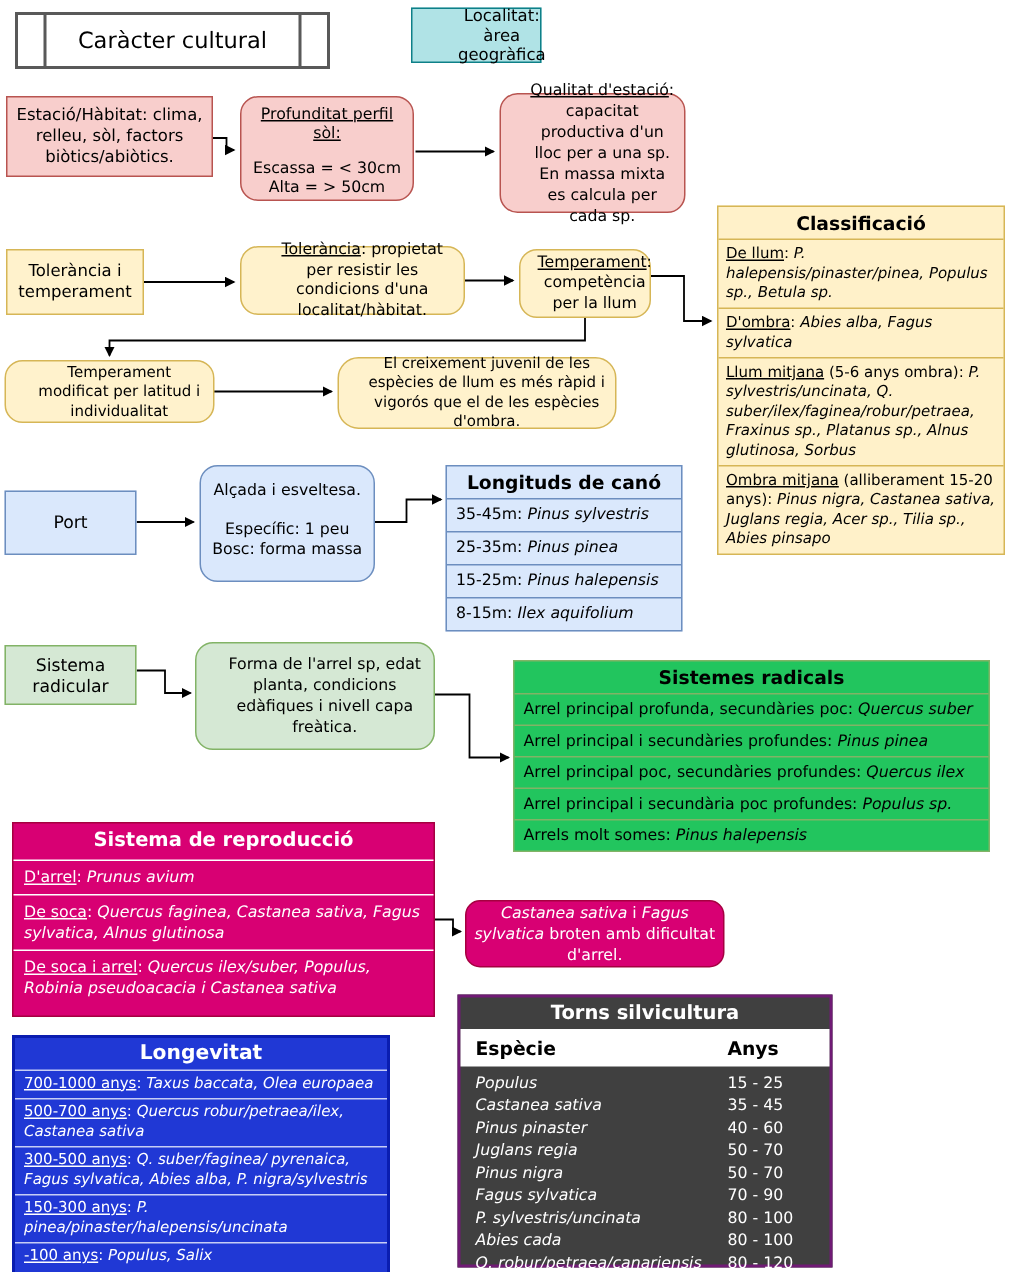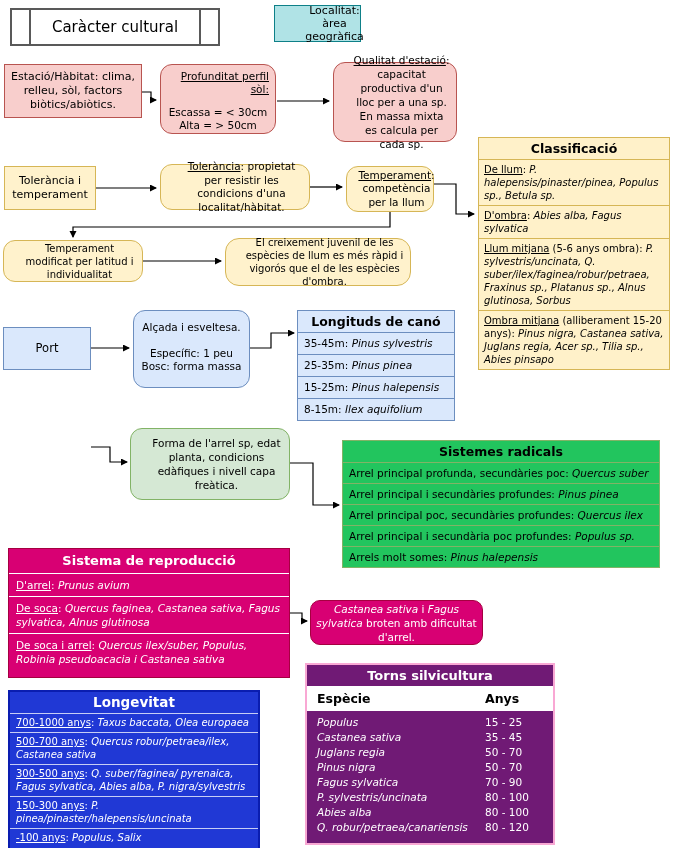--- a/index.html
+++ b/index.html
@@ -39,21 +39,21 @@
   .panel-magenta{position:absolute;box-sizing:border-box;background:#d80073;border:1px solid #a50040;color:#fff;font-size:10.5px;line-height:14px;}
   .panel-magenta .ttl{font-weight:bold;font-size:13px;text-align:center;padding:5px 2px;}
   .panel-magenta .row{border-top:1px solid #ffffff;padding:4px 7px;text-align:left;}
 
   
   .panel-navy{position:absolute;box-sizing:border-box;background:#2038d5;border:2px solid #0a1db0;color:#fff;font-size:10px;line-height:12.5px;}
   .panel-navy .ttl{font-weight:bold;font-size:13.5px;text-align:center;padding:4px 2px;}
   .panel-navy .row{border-top:1px solid rgba(255,255,255,0.75);padding:3px 6px;text-align:left;}
 
   
-  .panel-red{position:absolute;box-sizing:border-box;background:#701a75;border:2px solid #f9a8d4;color:#fff;font-size:10.5px;line-height:15px;}
+  .panel-red{position:absolute;box-sizing:border-box;background:#404040;border:2px solid #701a75;color:#fff;font-size:10.5px;line-height:15px;}
   .panel-red .ttl{font-weight:bold;font-size:13px;text-align:center;padding:3px 2px;}
   .panel-red .hdr{background:#ffffff;color:#000;font-weight:bold;font-size:12.5px;display:flex;justify-content:space-between;padding:5px 12px 5px 10px;}
   .panel-red .body{padding:4px 0 4px 0;}
   .panel-red .trow{display:flex;justify-content:space-between;padding:0 12px 0 10px;}
   .panel-red .trow .sp{font-style:italic;}
   .panel-red .trow .yr{width:56px;text-align:left;}
   .panel-red .hdr .yr{width:56px;text-align:left;}
 
   
   .process{position:absolute;background:#fff;border:2px solid #595959;}
@@ -100,21 +100,21 @@
 
   <div class="box teal fg" style="left:274px;top:5px;width:87px;height:37px;font-size:11px;padding-left:39px;">
     <span>Localitat: àrea geogràfica</span>
   </div>
 
   <div class="box pink fg" style="left:4px;top:64px;width:138px;height:54px;font-size:11px;line-height:14px;">
     <span>Estació/Hàbitat: clima, relleu, sòl, factors biòtics/abiòtics.</span>
   </div>
 
   <div class="box pink rounded block fg" style="left:160px;top:64px;width:116px;height:70px;padding:5px 6px;">
-    <span class="u" style="display:block;text-align:right;">Profunditat perfil sòl:</span>
+    <span class="u" style="display:block;text-align:center;">Profunditat perfil sòl:</span>
     <span style="display:block;margin-top:10px;">Escassa = &lt; 30cm</span>
     <span style="display:block;">Alta = &gt; 50cm</span>
   </div>
 
   <div class="box pink rounded fg" style="left:333px;top:62px;width:124px;height:80px;line-height:14px;">
     <span><span class="u">Qualitat d'estació</span><span>: capacitat productiva d'un lloc per a una sp. En massa mixta es calcula per cada sp.</span></span>
   </div>
 
   <div class="tbl tbl-yellow fg" style="left:478px;top:137px;width:192px;min-height:196px;">
     <div class="ttl">Classificació</div>
@@ -155,20 +155,23 @@
   </div>
 
   <div class="tbl tbl-blue fg" style="left:297px;top:310px;width:158px;">
     <div class="ttl">Longituds de canó</div>
     <div class="row"><span>35-45m: </span><span class="it">Pinus sylvestris</span></div>
     <div class="row"><span>25-35m: </span><span class="it">Pinus pinea</span></div>
     <div class="row"><span>15-25m: </span><span class="it">Pinus halepensis</span></div>
     <div class="row"><span>8-15m: </span><span class="it">Ilex aquifolium</span></div>
   </div>
 
+  <div class="box green fg" style="left:3px;top:430px;width:88px;height:40px;font-size:11.5px;line-height:14px;">
+    <span>Sistema radicular</span>
+  </div>
 
   <div class="box green rounded fg" style="left:130px;top:428px;width:160px;height:72px;line-height:14px;">
     <span>Forma de l'arrel sp, edat planta, condicions edàfiques i nivell capa freàtica.</span>
   </div>
 
   <div class="tbl tbl-green fg" style="left:342px;top:440px;width:318px;">
     <div class="ttl">Sistemes radicals</div>
     <div class="row"><span>Arrel principal profunda, secundàries poc: </span><span class="it">Quercus suber</span></div>
     <div class="row"><span>Arrel principal i secundàries profundes: </span><span class="it">Pinus pinea</span></div>
     <div class="row"><span>Arrel principal poc, secundàries profundes: </span><span class="it">Quercus ilex</span></div>
@@ -205,37 +208,41 @@
     <div class="body">
       <div class="trow">
           <span class="sp">Populus</span>
           <span class="yr">15 - 25</span>
         </div>
       <div class="trow">
           <span class="sp">Castanea sativa</span>
           <span class="yr">35 - 45</span>
         </div>
       <div class="trow">
+          <span class="sp">Pinus pinaster</span>
+          <span class="yr">40 - 60</span>
+        </div>
+      <div class="trow">
           <span class="sp">Juglans regia</span>
           <span class="yr">50 - 70</span>
         </div>
       <div class="trow">
           <span class="sp">Pinus nigra</span>
           <span class="yr">50 - 70</span>
         </div>
       <div class="trow">
           <span class="sp">Fagus sylvatica</span>
           <span class="yr">70 - 90</span>
         </div>
       <div class="trow">
           <span class="sp">P. sylvestris/uncinata</span>
           <span class="yr">80 - 100</span>
         </div>
       <div class="trow">
-          <span class="sp">Abies alba</span>
+          <span class="sp">Abies cada</span>
           <span class="yr">80 - 100</span>
         </div>
       <div class="trow">
           <span class="sp">Q. robur/petraea/canariensis</span>
           <span class="yr">80 - 120</span>
         </div>
     </div>
   </div>
 
 </div>

